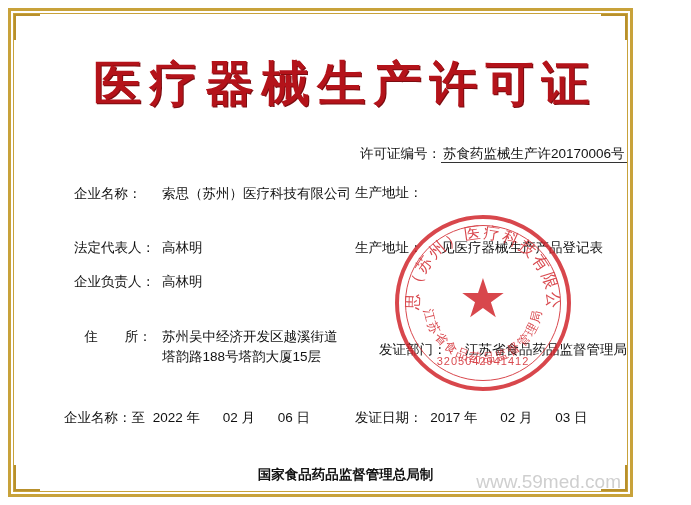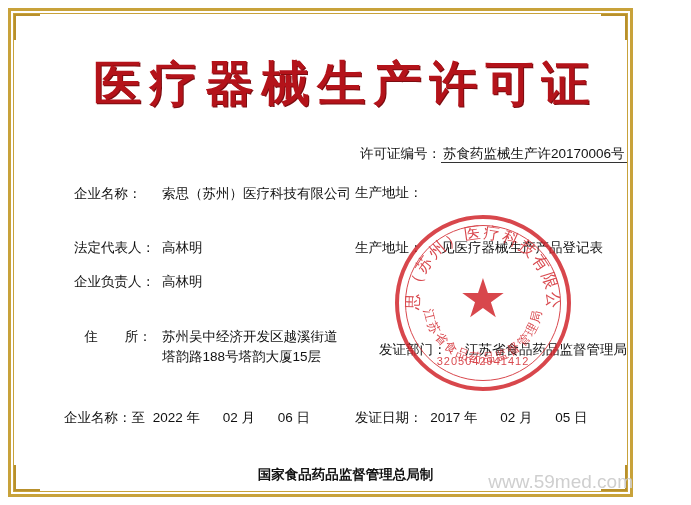--- a/index.html
+++ b/index.html
@@ -178,21 +178,21 @@
     top: 466px;
     left: 0;
     width: 691px;
     text-align: center;
     font-size: 13.5px;
     font-weight: bold;
     color: #111;
   }
   .watermark {
     position: absolute;
-    right: 8px;
+    right: 20px;
     bottom: 12px;
     font-size: 19px;
     color: #cfcfcf;
     font-family: "Liberation Sans", sans-serif;
   }
 </style>
 </head>
 <body>
 
 <div id="certificate">
@@ -265,20 +265,20 @@
     <span class="num">06</span>
     <span>日</span>
   </div>
 
   <div class="dates" style="left:355px; top:385px;">
     <span>发证日期：</span>
     <span class="num">2017</span>
     <span>年</span>
     <span class="num">02</span>
     <span>月</span>
-    <span class="num">05</span>
+    <span class="num">03</span>
     <span>日</span>
   </div>
 
   <div class="footer">国家食品药品监督管理总局制</div>
   <div class="watermark">www.59med.com</div>
 
 </div>
 
 </body></html>

